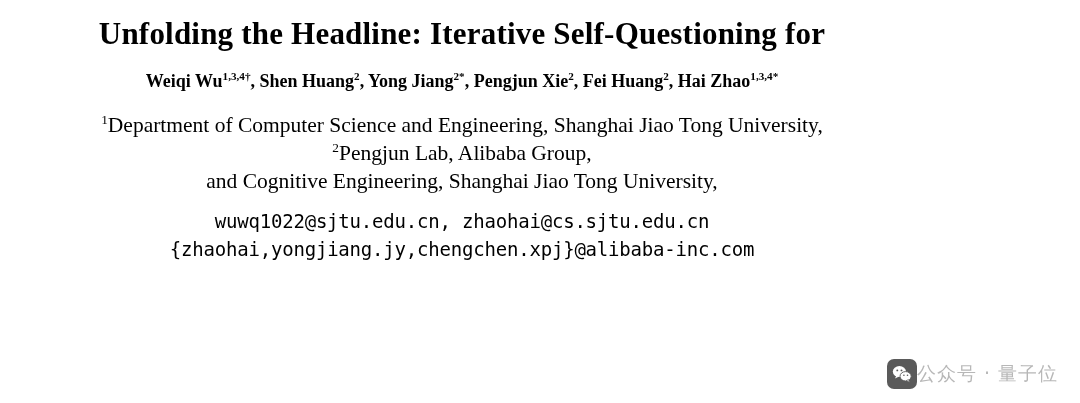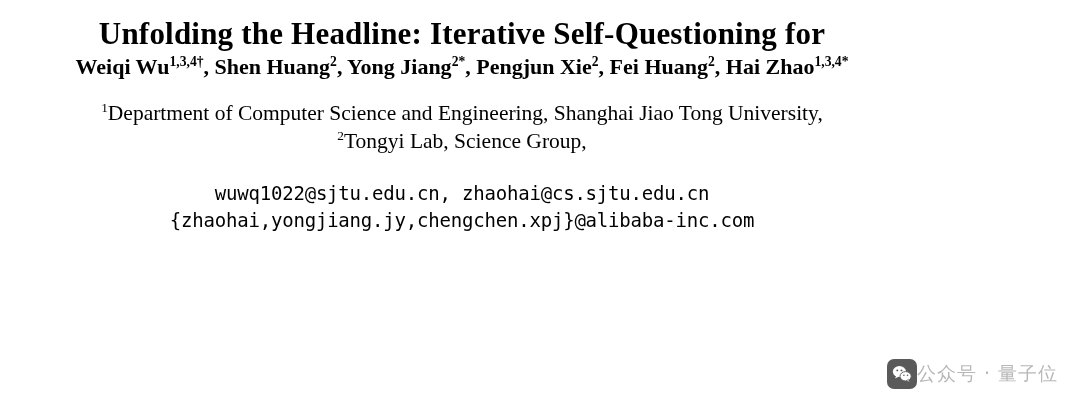--- a/index.html
+++ b/index.html
@@ -27,35 +27,36 @@
   .title {
     font-size: 31px;
     font-weight: bold;
     line-height: 1.28;
     text-align: center;
     letter-spacing: 0.2px;
     margin: 0;
   }
   .title .line { display: block; }
   .authors {
-    font-size: 22px;
+    margin-top: 17px;
+    font-size: 18px;
     font-weight: bold;
     text-align: right;
     line-height: 1.2;
     white-space: nowrap;
   }
   .affils {
     margin-top: 20px;
     font-size: 21.5px;
     text-align: center;
     line-height: 1.30;
   }
   .affil-line { display: block; white-space: nowrap; }
   .emails {
-    margin-top: 24px;
+    margin-top: 12px;
     font-family: "DejaVu Sans Mono", monospace;
     font-size: 19px;
     text-align: center;
     line-height: 1.45;
     letter-spacing: -0.2px;
   }
   .email-line { display: block; white-space: nowrap; }
   sup {
     font-size: 0.62em;
     vertical-align: super;
@@ -95,21 +96,22 @@
   <h1 class="title">
     <span class="line">Unfolding the Headline: Iterative Self-Questioning for</span>
   </h1>
 
   <div class="authors">
     <span>Weiqi Wu</span><sup>1,3,4†</sup><span>, </span><span>Shen Huang</span><sup>2</sup><span>, </span><span>Yong Jiang</span><sup>2*</sup><span>, </span><span>Pengjun Xie</span><sup>2</sup><span>, </span><span>Fei Huang</span><sup>2</sup><span>, </span><span>Hai Zhao</span><sup>1,3,4*</sup>
   </div>
 
   <div class="affils">
     <span class="affil-line"><sup>1</sup><span>Department of Computer Science and Engineering, Shanghai Jiao Tong University,</span></span>
-    <span class="affil-line"><sup>2</sup><span>Tongyi Lab, Science Group,</span></span>
+    <span class="affil-line"><sup>2</sup><span>Pengjun Lab, Alibaba Group,</span></span>
+    <span class="affil-line"><sup></sup><span>and Cognitive Engineering, Shanghai Jiao Tong University,</span></span>
   </div>
 
   <div class="emails">
     <span class="email-line">wuwq1022@sjtu.edu.cn, zhaohai@cs.sjtu.edu.cn</span>
     <span class="email-line">{zhaohai,yongjiang.jy,chengchen.xpj}@alibaba-inc.com</span>
   </div>
 
 </div>
 
 <div class="watermark">

